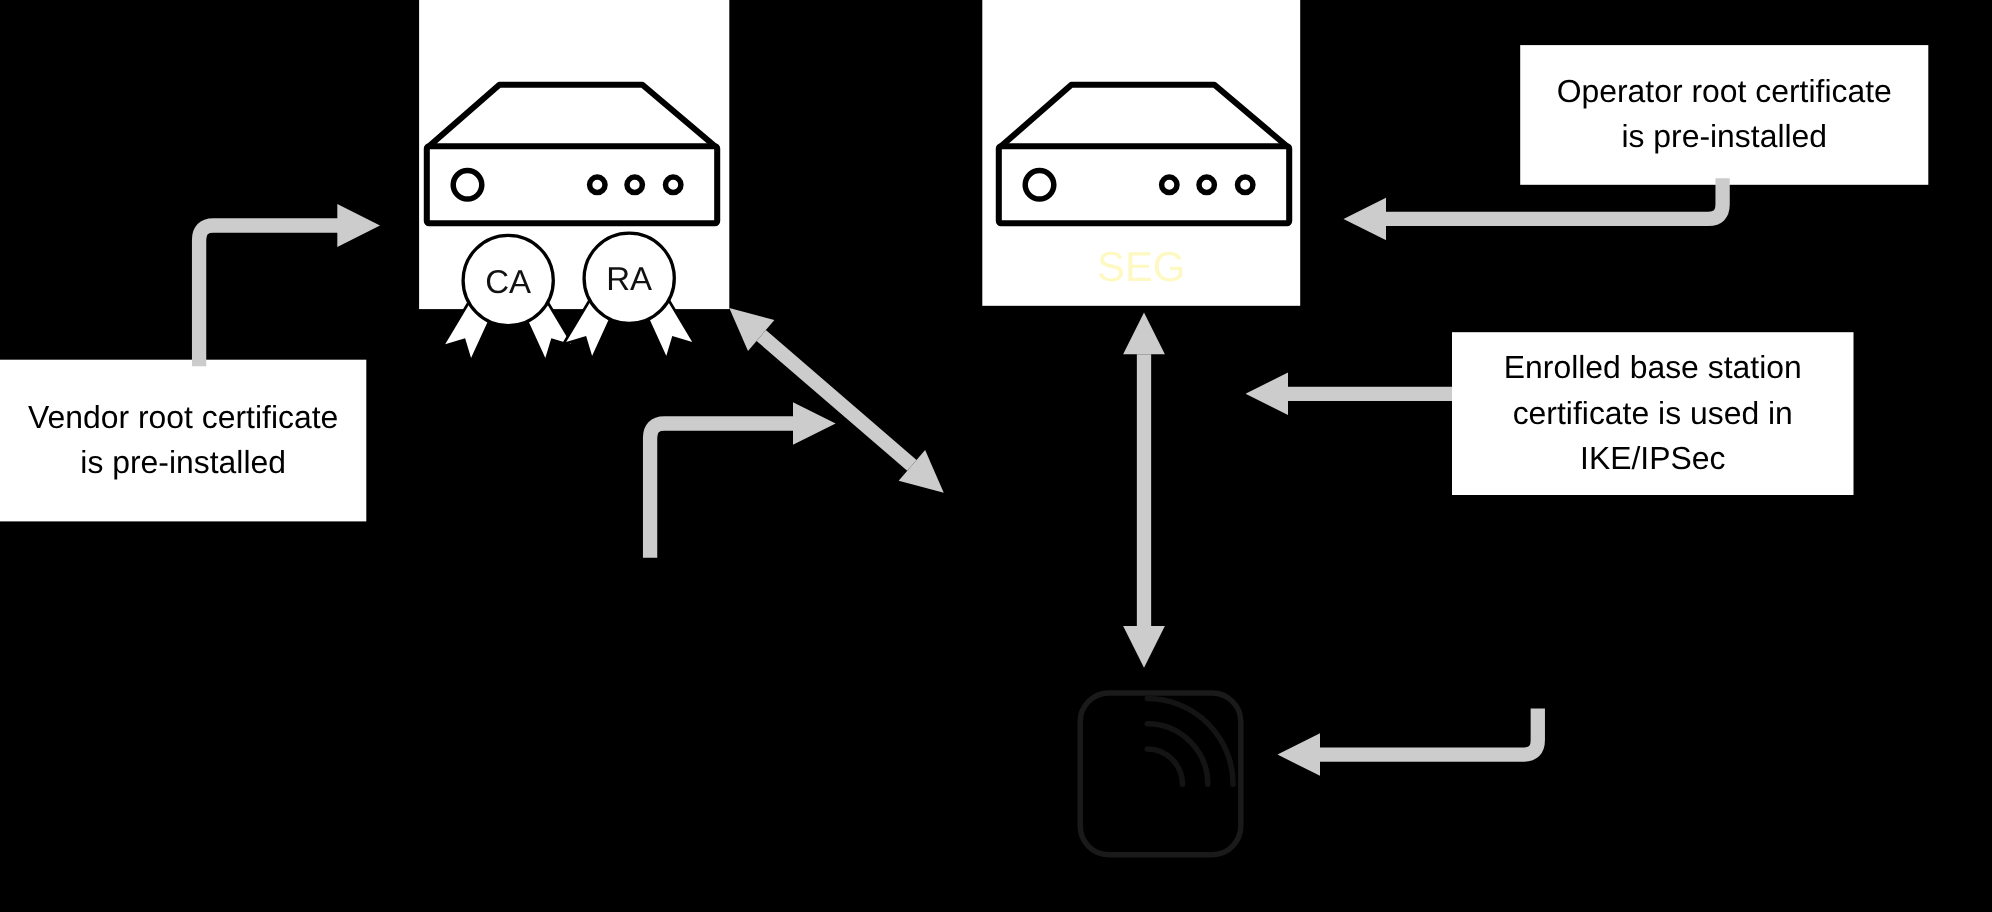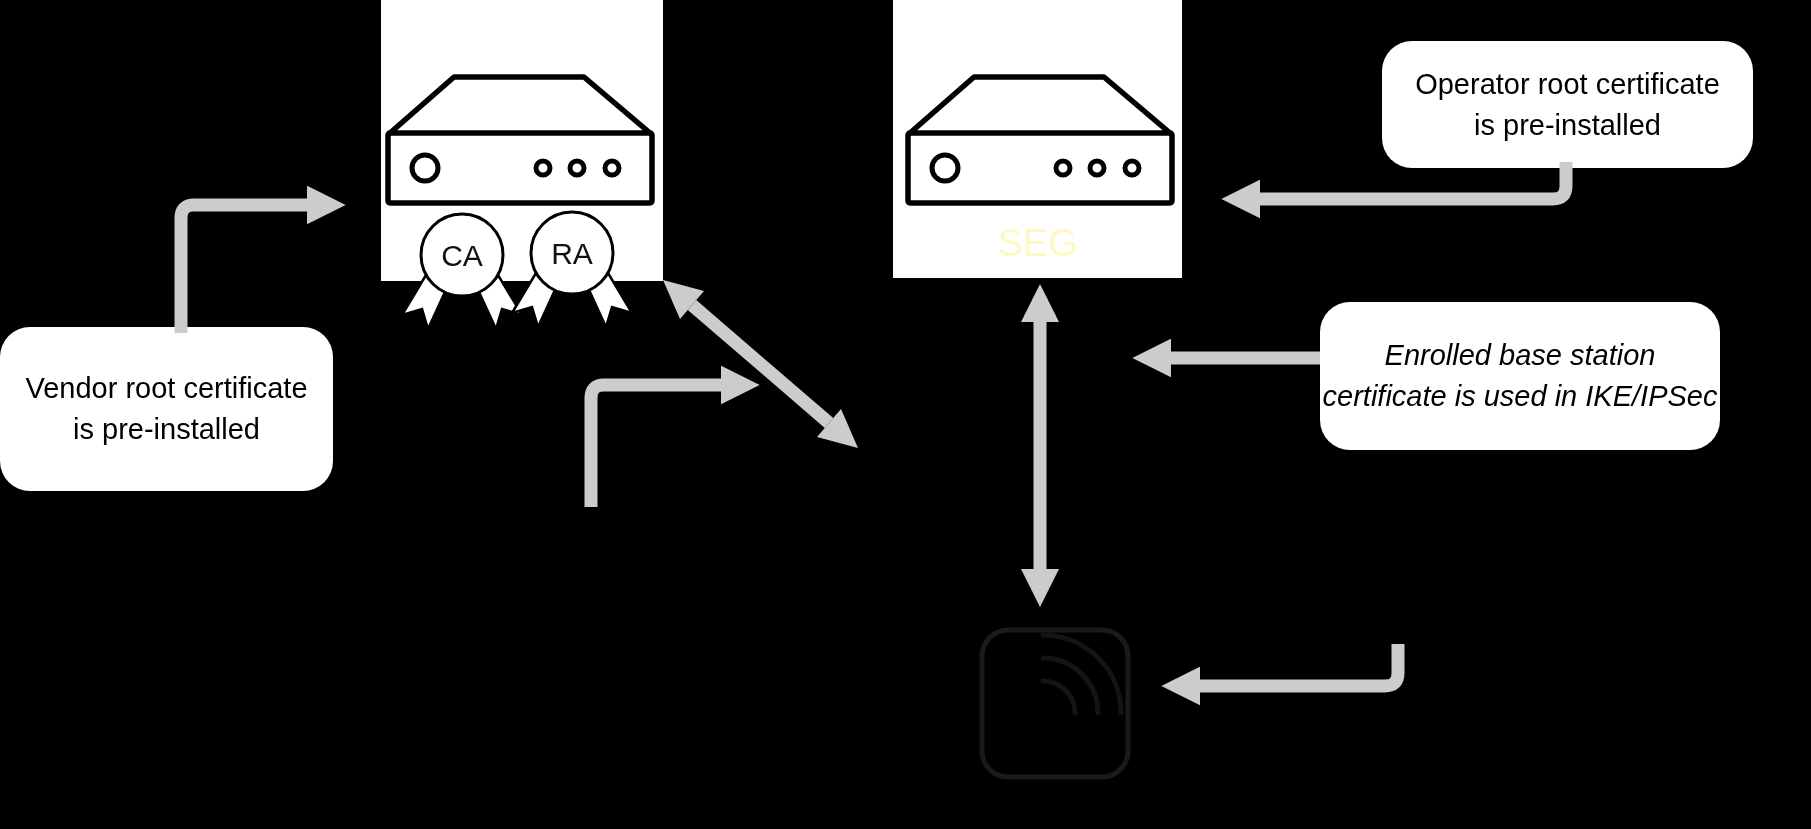--- a/index.html
+++ b/index.html
@@ -3,44 +3,44 @@
 <meta charset="utf-8">
 <style>
   html,body{margin:0;padding:0;background:#000;}
   #stage{
     position:relative;width:1811px;height:829px;background:#000000;
     font-family:"Liberation Sans", sans-serif;overflow:hidden;
   }
   .whitebox{
     position:absolute;background:#ffffff;color:#000000;
     display:flex;align-items:center;justify-content:center;text-align:center;
-    white-space:pre-line;font-size:29px;line-height:41px;border-radius:30px;
+    white-space:pre-line;font-size:29px;line-height:41px;
   }
   .nodebox{position:absolute;background:#ffffff;}
   .nodelabel{
     position:absolute;color:#fef9c3;text-align:center;font-size:38px;
   }
   #arrow-layer{position:absolute;left:0;top:0;pointer-events:none;}
 </style>
 </head>
 <body>
 
 <div id="stage">
 
   <div class="nodebox" style="left:381px;top:0;width:282px;height:281px;"></div>
   <div class="nodebox" style="left:893px;top:0;width:289px;height:278px;"></div>
 
-  <div class="whitebox" style="left:0;top:327px;width:333px;height:164px;">Vendor root certificate
+  <div class="whitebox" style="left:0;top:327px;width:333px;height:147px;">Vendor root certificate
 is pre-installed</div>
 
   <div class="whitebox" style="left:1382px;top:41px;width:371px;height:127px;">Operator root certificate
 is pre-installed</div>
 
 
-  <div class="whitebox" style="left:1320px;top:302px;width:400px;height:148px;font-style:italic;">Enrolled base station
+  <div class="whitebox" style="left:1320px;top:302px;width:365px;height:148px;">Enrolled base station
 certificate is used in IKE/IPSec</div>
 
 
   <div class="nodelabel" style="left:893px;top:222px;width:289px;">SEG</div>
 
   <svg id="arrow-layer" width="1811" height="829" viewBox="0 0 1811 829">
     <defs>
       <marker id="ah" viewBox="0 0 10 10" refX="0.6" refY="5" markerWidth="3" markerHeight="3" orient="auto">
         <path d="M0,0 L10,5 L0,10 z" fill="#cccccc"></path>
       </marker>

